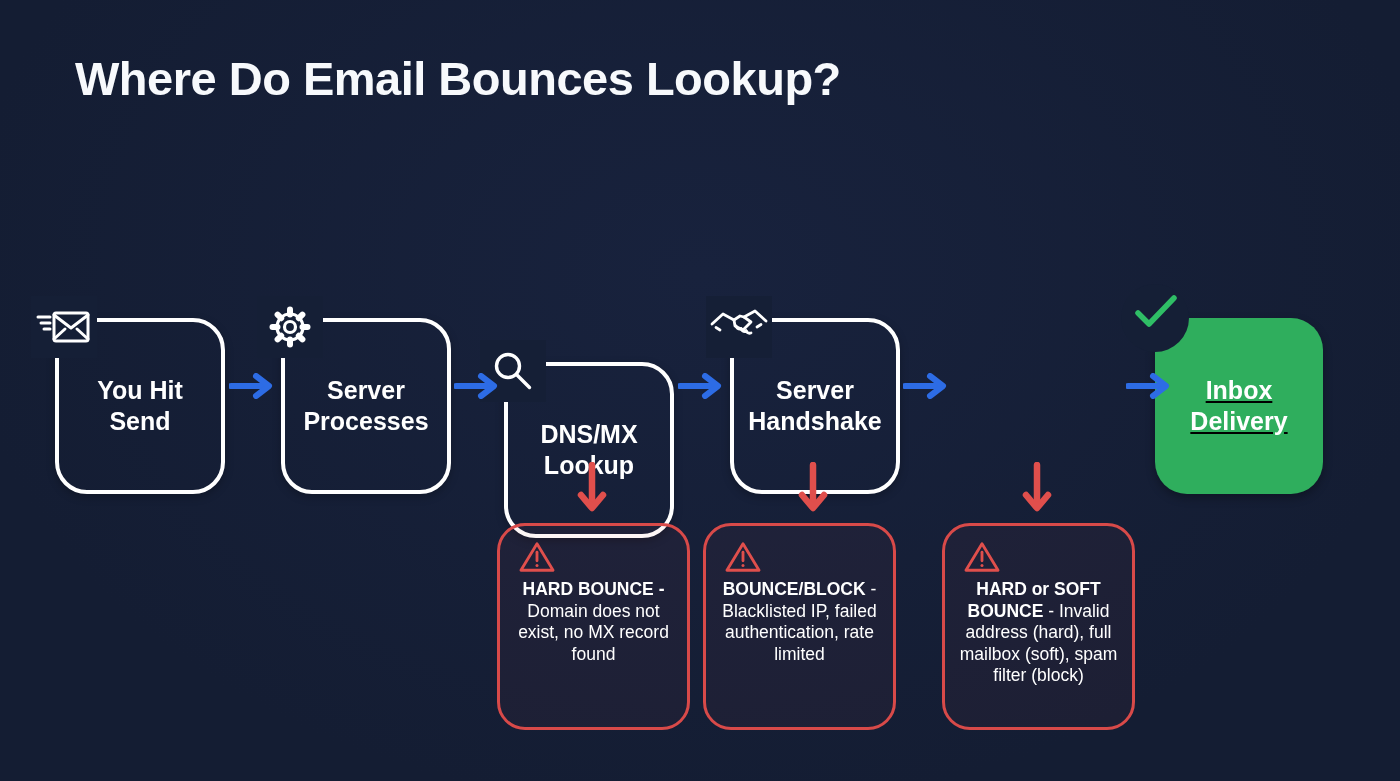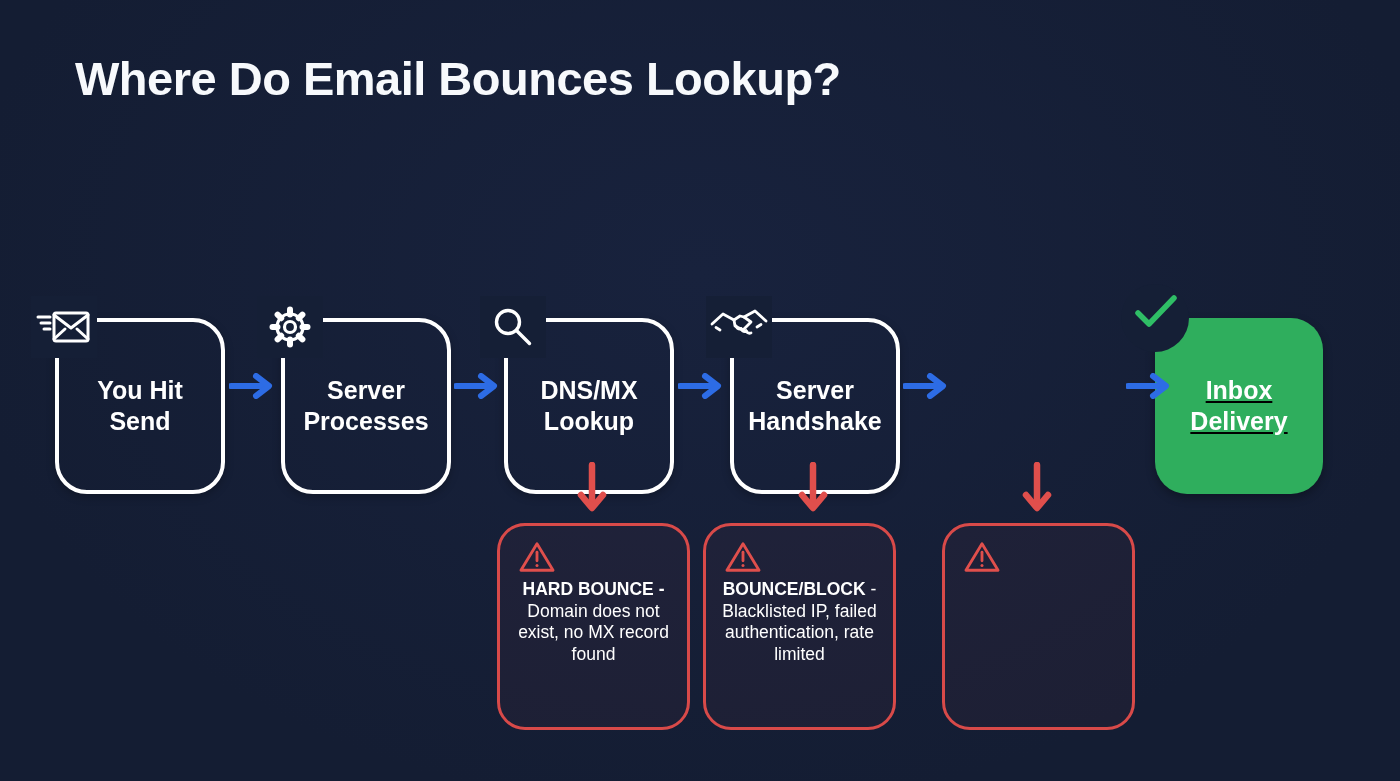--- a/index.html
+++ b/index.html
@@ -40,21 +40,21 @@
     box-shadow:0 3px 8px rgba(0,0,0,0.25);
   }
   .step-label{
     color:#fff;font-size:25px;font-weight:bold;text-align:center;
     line-height:31px;padding:0 6px;
   }
   .icon-plate{
     position:absolute;top:-26px;left:-28px;width:66px;height:62px;
     background:var(--bg);display:flex;align-items:center;justify-content:center;
   }
-  .step-1{left:55px;}  .step-2{left:281px;} .step-3{left:504px;}
+  .step-1{left:55px;}  .step-2{left:281px;border-radius:31px;} .step-3{left:504px;margin-top:44px;}
   .step-4{left:730px;} .step-5{left:953px;}
   .step-6{
     left:1155px;width:168px;border:none;background:var(--green);
     border-radius:32px;box-shadow:0 4px 10px rgba(0,0,0,0.3);text-decoration:underline;
   }
   .notch{
     position:absolute;top:-34px;left:-34px;width:68px;height:68px;
     border-radius:50%;background:var(--bg);
   }
   .success-check{position:absolute;top:-24px;left:-21px;}
@@ -233,15 +233,16 @@
   </div>
 
   <div class="bounce bn-3">
     <span class="warn">
       <svg width="38" height="34" viewBox="0 0 40 36" fill="none" stroke="#e04f4c" stroke-width="3" stroke-linecap="round" stroke-linejoin="round">
         <path d="M20 4 L37 32 L3 32 Z"></path>
         <path d="M20 13 V22"></path>
         <circle cx="20" cy="27" r="1.6" fill="#e04f4c" stroke="none"></circle>
       </svg>
     </span>
+    <p class="bounce-text"><strong>HARD or SOFT BOUNCE</strong> <span>- Invalid address (hard), full mailbox (soft), spam filter (block)</span></p>
   </div>
 
 </div>
 
 </body></html>

